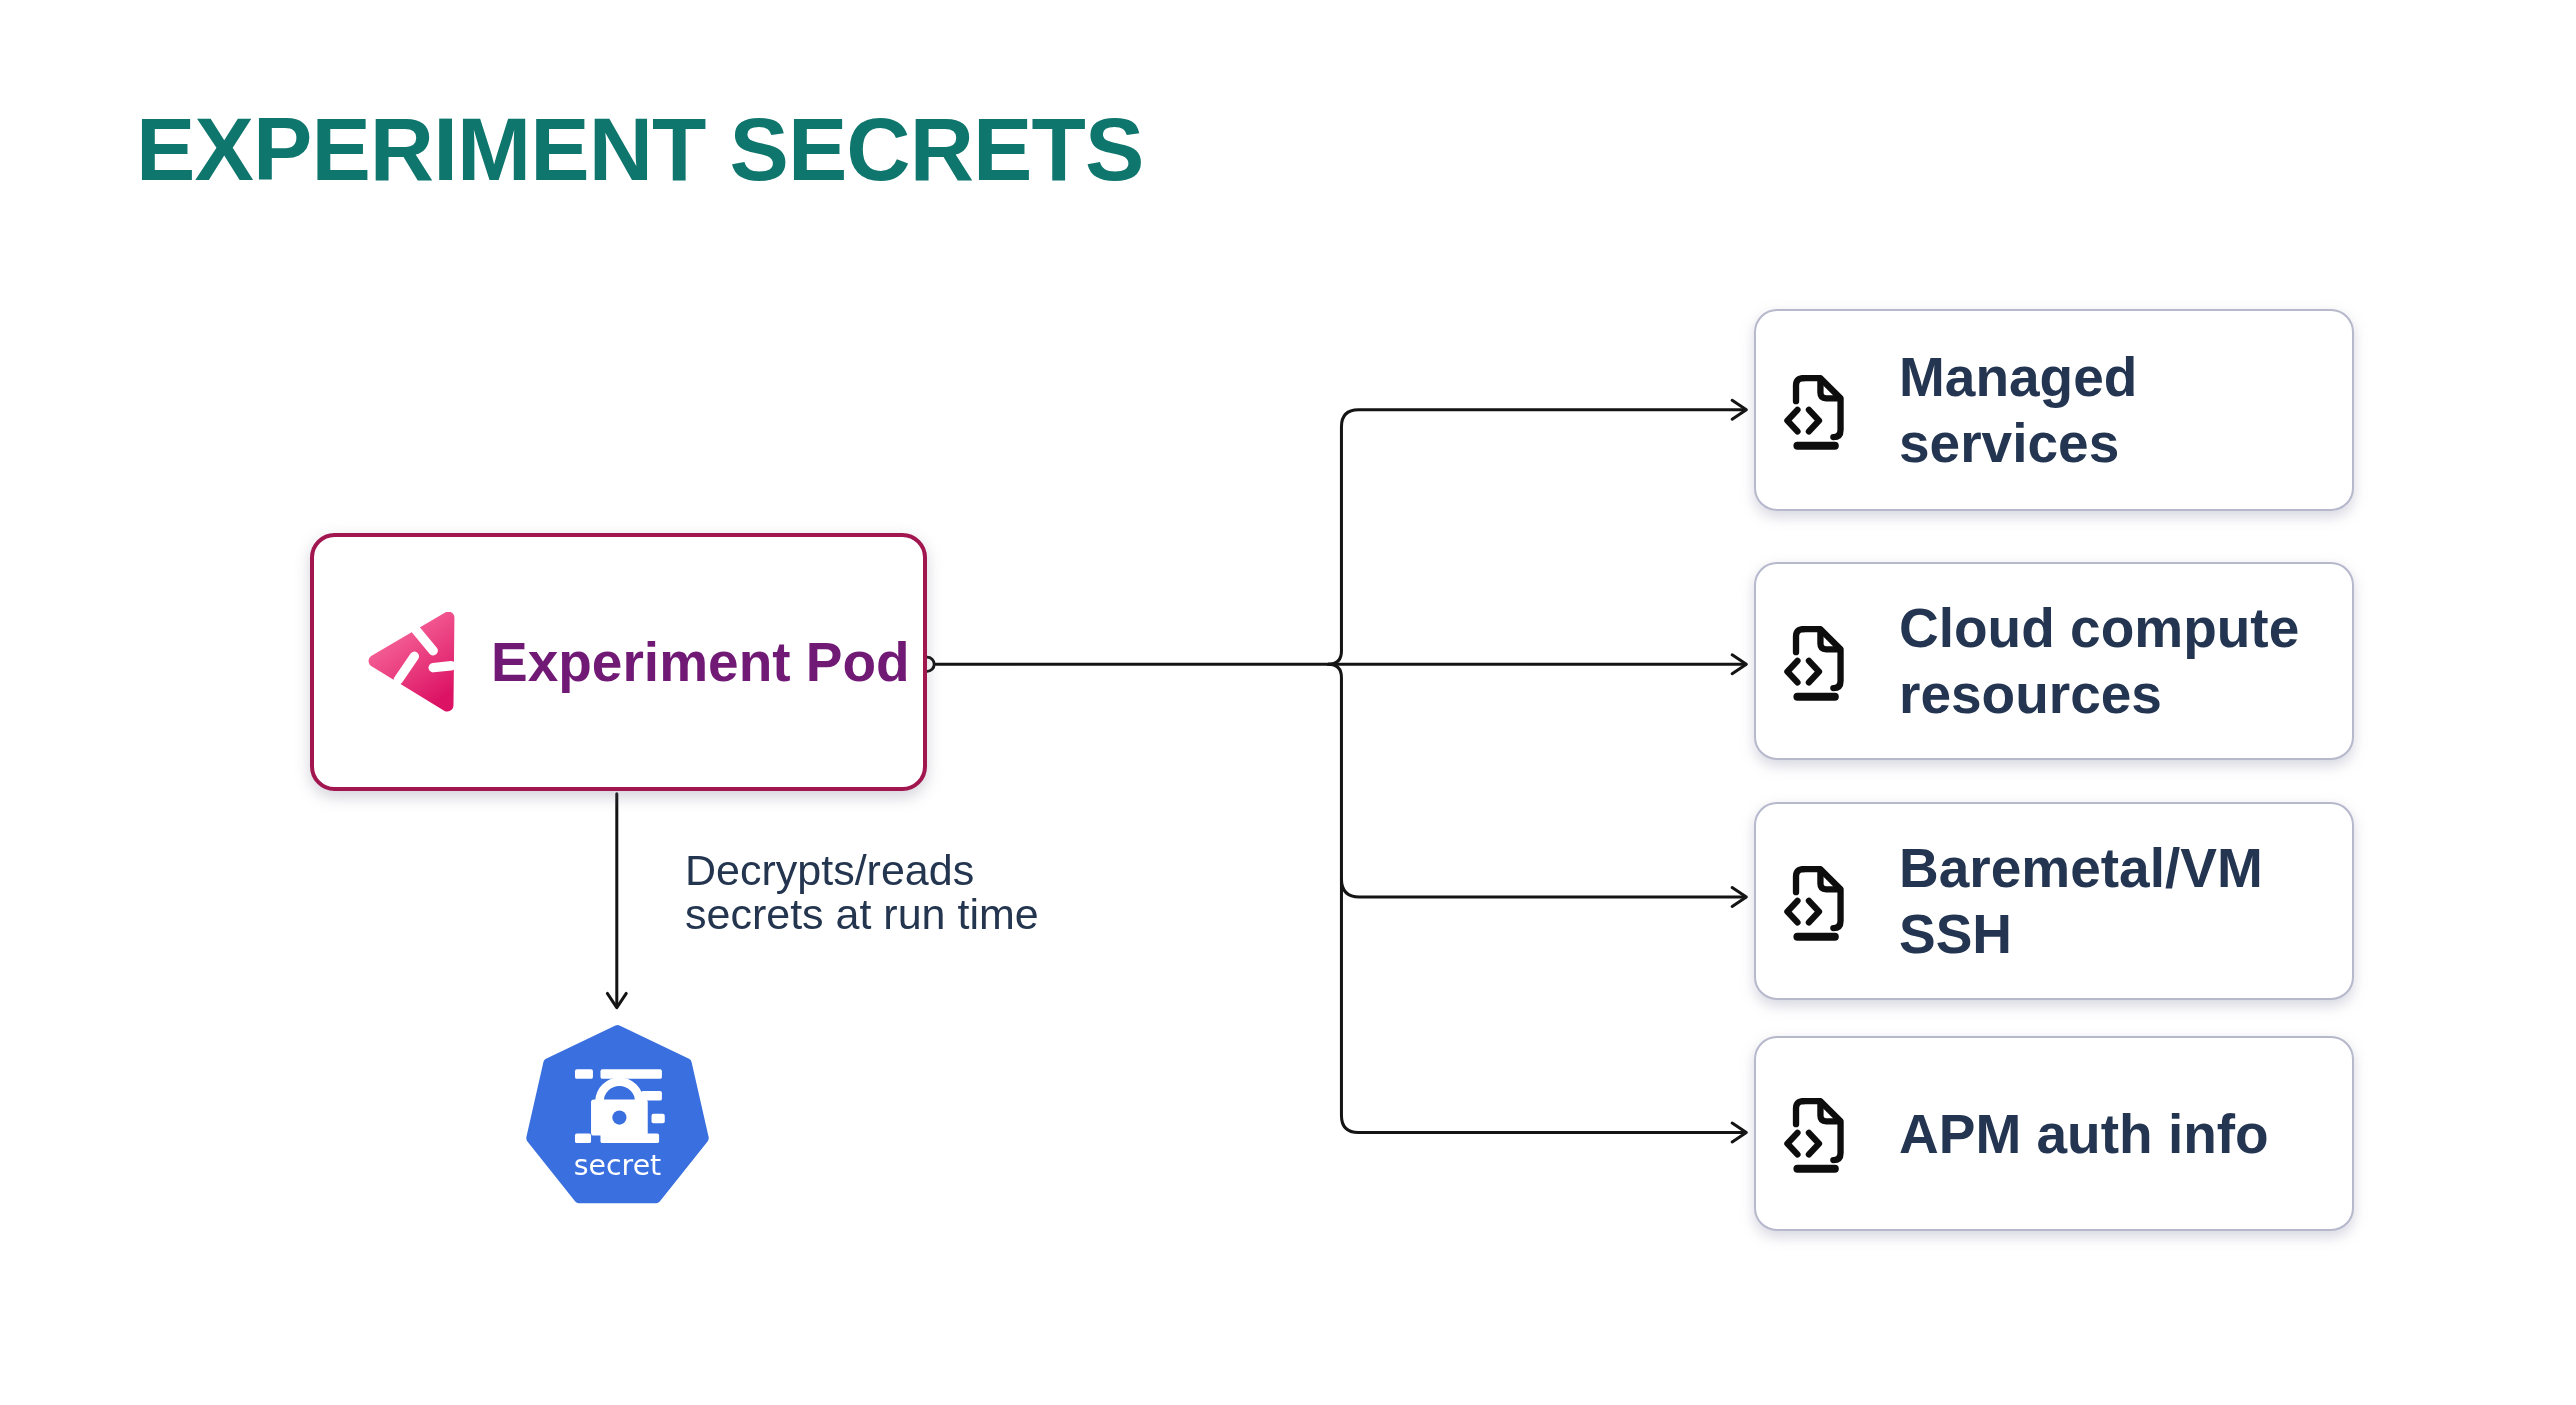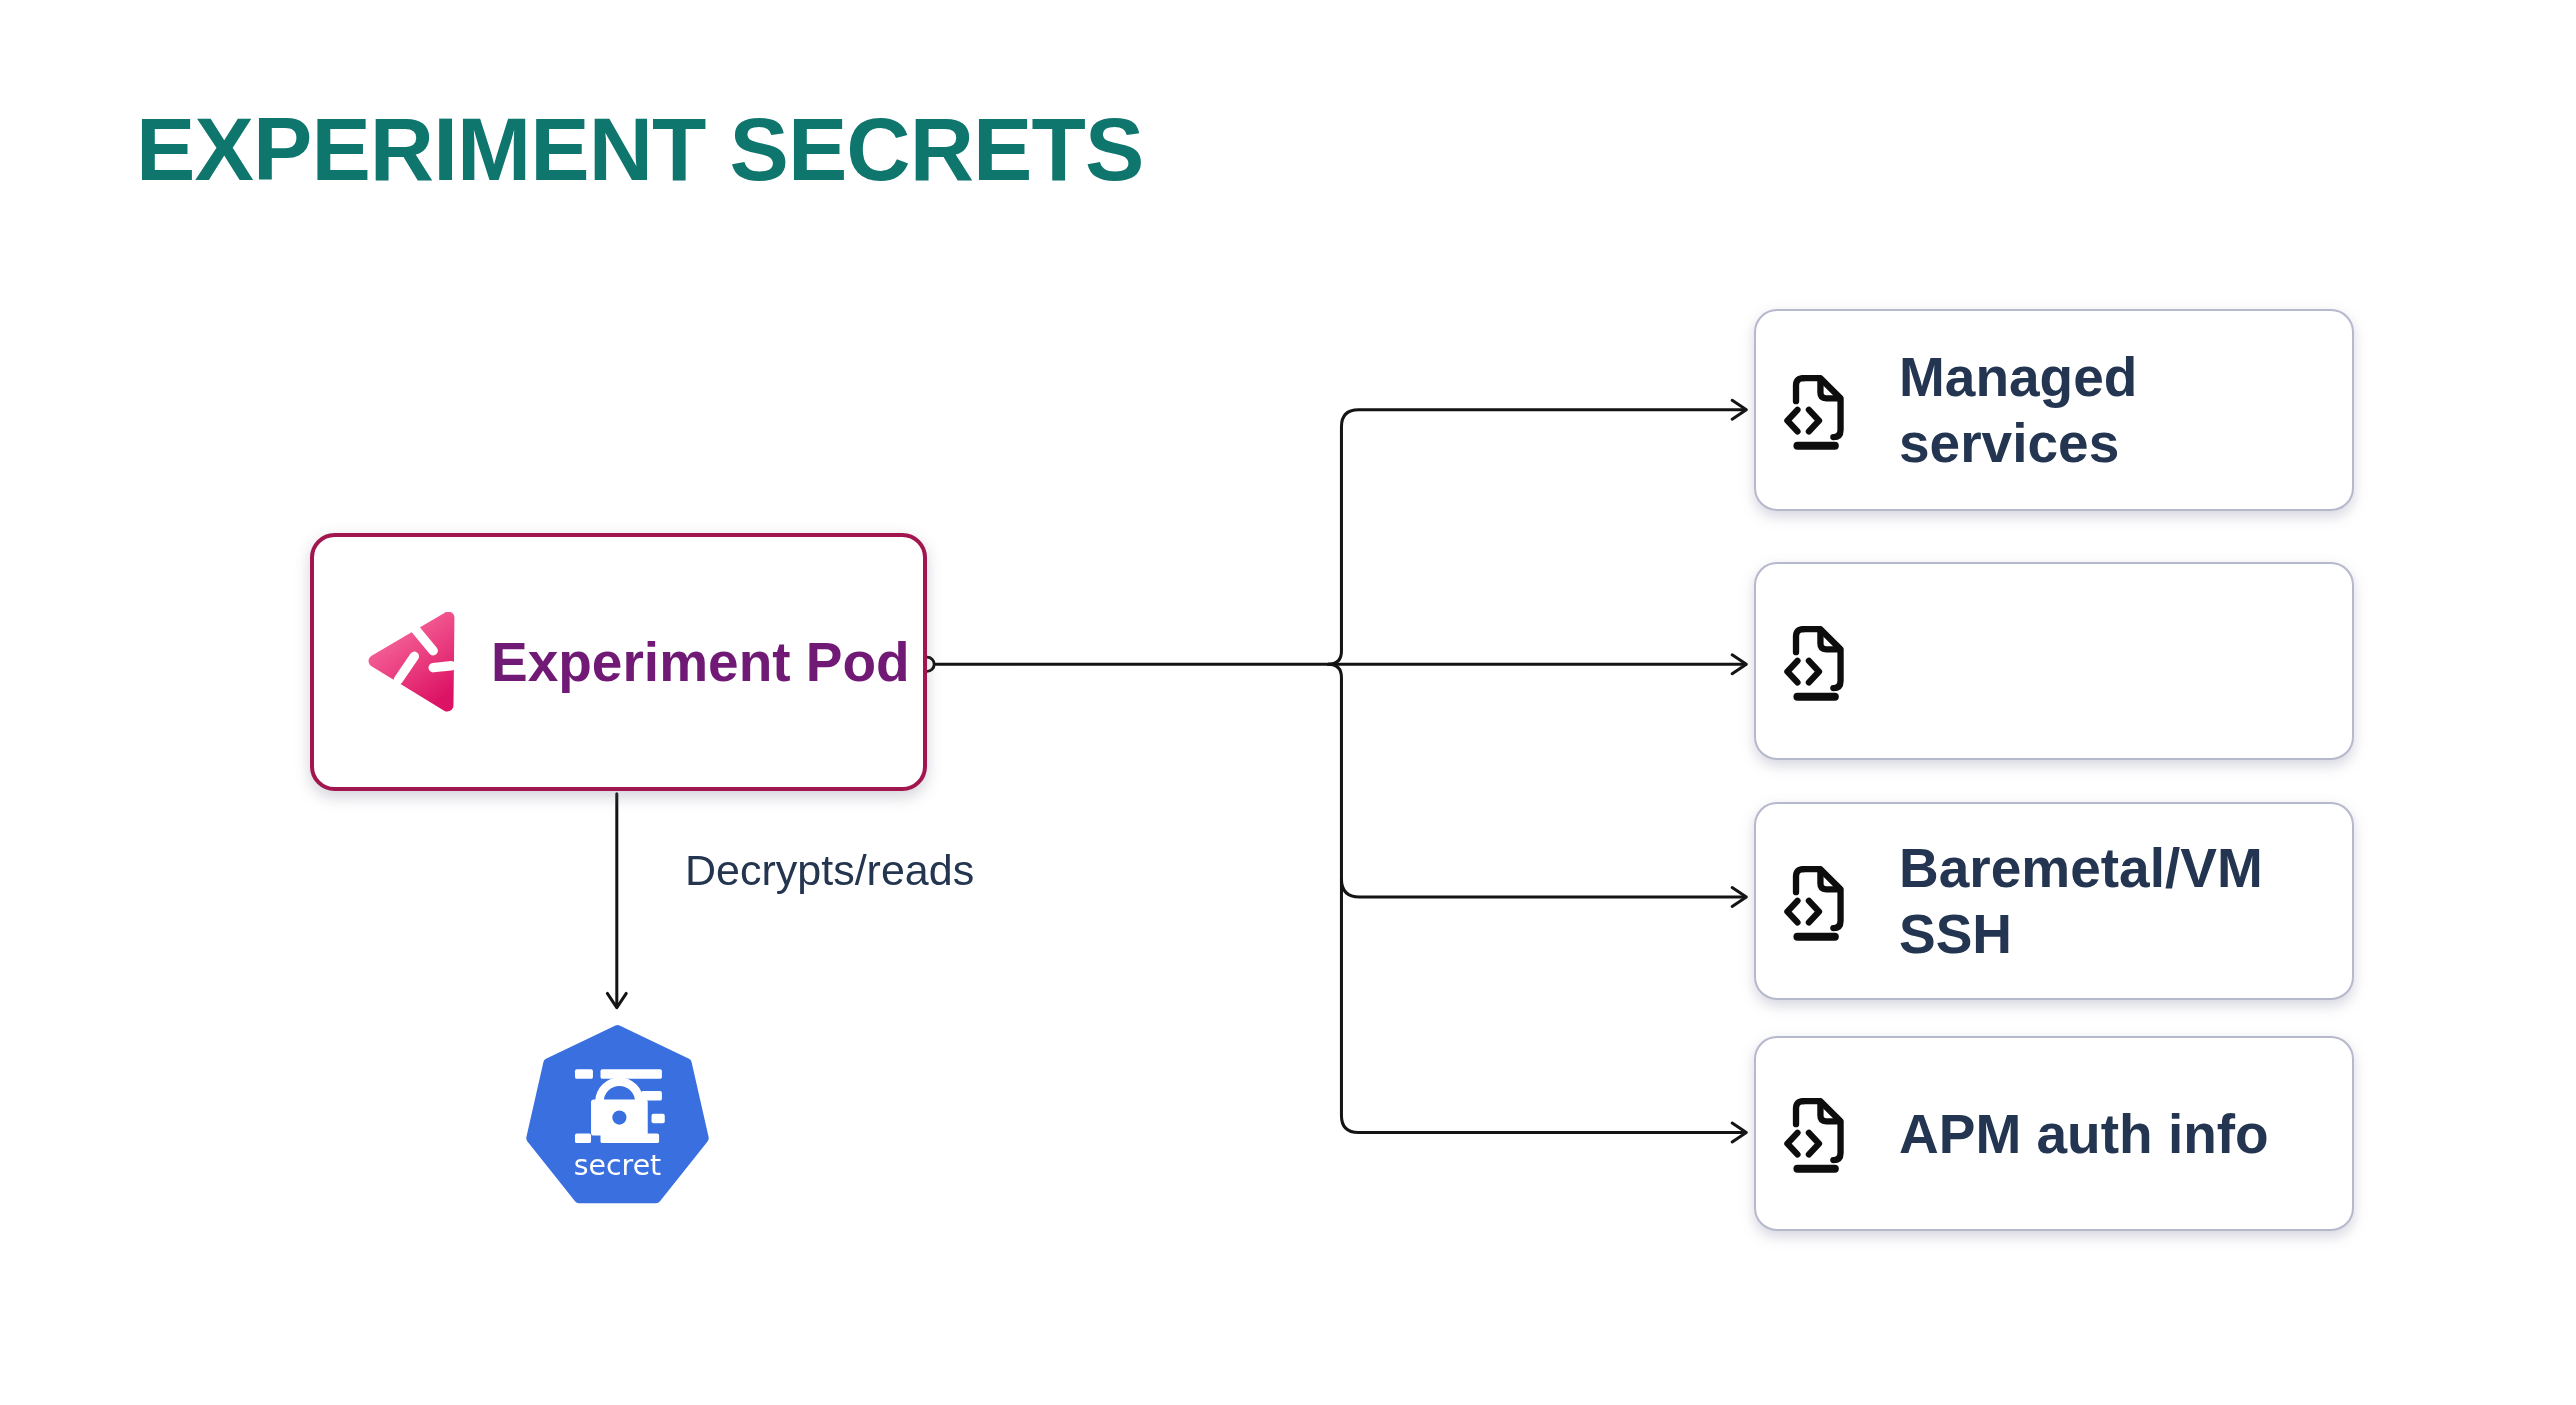--- a/index.html
+++ b/index.html
@@ -85,20 +85,21 @@
         <path d="M 49 17 L 69 41"></path>
         <path d="M 32 72 L 49 47"></path>
         <path d="M 69 59 L 88 57"></path>
       </g>
     </svg>
     <span class="pod-label">Experiment Pod</span>
   </div>
 
   <div class="edge-caption">
     <div>Decrypts/reads</div>
+    <div>secrets at run time</div>
   </div>
 
   <div class="secret-icon-wrap">
     <svg width="189" height="189" viewBox="0 0 200 200">
       <polygon points="100,6 173.5,41.4 191.6,120.9 140.8,184.7 59.2,184.7 8.4,120.9 26.5,41.4" fill="#3A6FE0" stroke="#3A6FE0" stroke-width="10" stroke-linejoin="round"></polygon>
       <g fill="#ffffff">
         <rect x="55" y="48" width="19" height="10" rx="2"></rect>
         <rect x="82" y="48" width="65" height="10" rx="2"></rect>
         <rect x="125" y="71" width="22" height="10" rx="2"></rect>
         <rect x="136" y="95" width="14" height="10" rx="2"></rect>
@@ -130,20 +131,21 @@
     <svg class="file-icon" width="72" height="79" viewBox="0 0 50 55">
       <g stroke="#0d0d0d" stroke-width="4.4" fill="none" stroke-linecap="round" stroke-linejoin="round">
         <path d="M 14 5 H 26 L 40 19 V 41 Q 40 46 35 46"></path>
         <path d="M 14 5 Q 9 5 9 10 V 21"></path>
         <path d="M 26 6 V 15 Q 26 19 30 19 H 39"></path>
         <path d="M 10 52 H 36" stroke-width="5.6"></path>
         <path d="M 10 27 L 3 34.5 L 10 42"></path>
         <path d="M 18 27 L 25 34.5 L 18 42"></path>
       </g>
     </svg>
+    <div class="target-label">Cloud compute resources</div>
   </div>
 
   <div class="target-box b3">
     <svg class="file-icon" width="72" height="79" viewBox="0 0 50 55">
       <g stroke="#0d0d0d" stroke-width="4.4" fill="none" stroke-linecap="round" stroke-linejoin="round">
         <path d="M 14 5 H 26 L 40 19 V 41 Q 40 46 35 46"></path>
         <path d="M 14 5 Q 9 5 9 10 V 21"></path>
         <path d="M 26 6 V 15 Q 26 19 30 19 H 39"></path>
         <path d="M 10 52 H 36" stroke-width="5.6"></path>
         <path d="M 10 27 L 3 34.5 L 10 42"></path>

